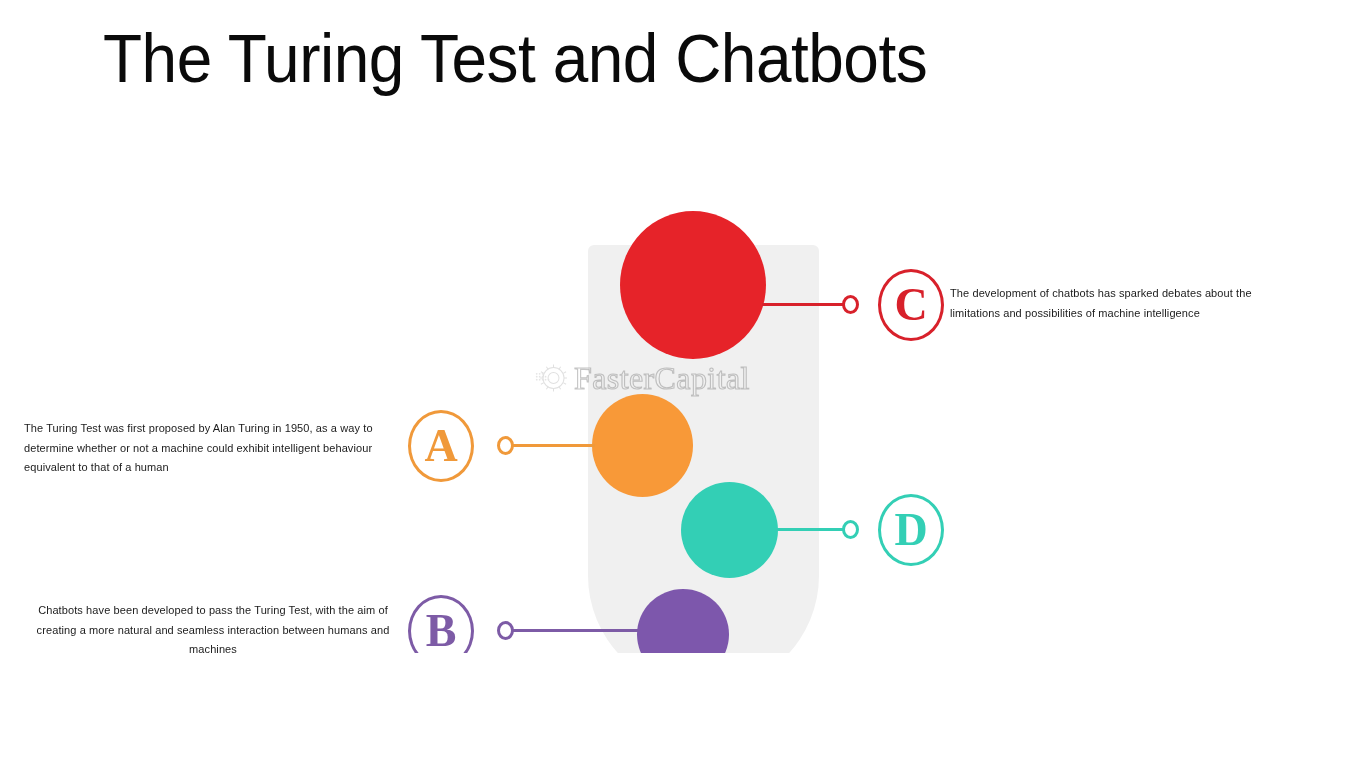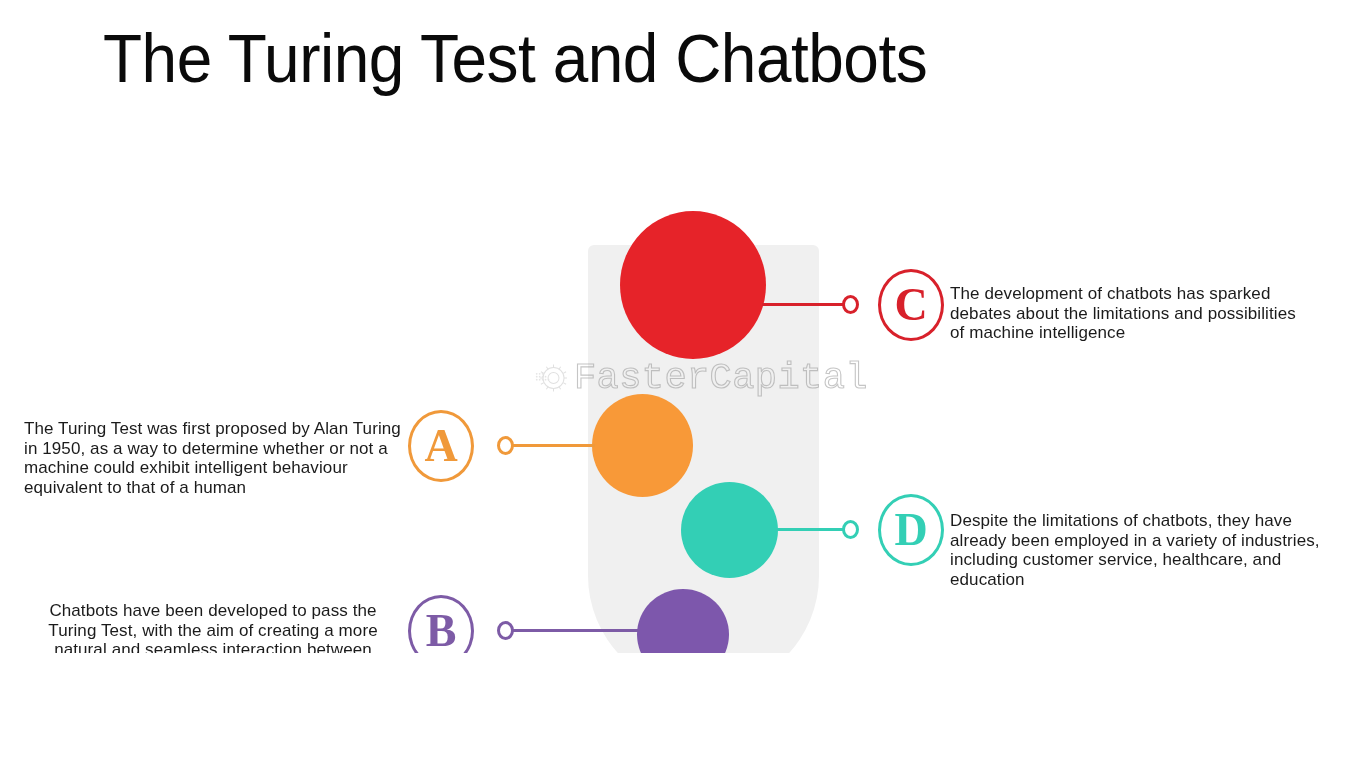--- a/index.html
+++ b/index.html
@@ -133,21 +133,21 @@
   #badge-b .letter { color: #7d5ba6; }
   #badge-c { left: 878px; top: 269px; border: 3px solid #d8212b; }
   #badge-c .letter { color: #d8212b; }
   #badge-d { left: 878px; top: 494px; border: 3px solid #33cfb5; }
   #badge-d .letter { color: #33cfb5; }
 
   
   .desc {
     position: absolute;
     font-family: "Liberation Sans", sans-serif;
-    font-size: 17px;
+    font-size: 11px;
     line-height: 19.5px;
     color: #1b1b1b;
     letter-spacing: 0.1px;
   }
   #desc-a { left: 24px;  top: 419px; width: 378px; text-align: left; }
   #desc-b { left: 24px;  top: 601px; width: 378px; text-align: center; }
   #desc-c { left: 950px; top: 284px; width: 352px; text-align: left; }
   #desc-d { left: 950px; top: 511px; width: 372px; text-align: left; }
 
   
@@ -161,22 +161,22 @@
     align-items: center;
     pointer-events: none;
   }
   #watermark-gear {
     width: 42px;
     height: 42px;
     flex: 0 0 42px;
     opacity: 0.30;
   }
   #watermark-text {
-    font-family: Liberation Mono, monospace;
-    font-size: 37px;
+    font-family: Liberation Serif, serif;
+    font-size: 32px;
     line-height: 33px;
     font-weight: 400;
     letter-spacing: 0.4px;
     margin-left: 2px;
     color: transparent;
     -webkit-text-stroke: 1.1px rgba(150,150,150,0.55);
     text-stroke: 1.1px rgba(150,150,150,0.55);
   }
 </style>
 </head>
@@ -245,15 +245,14 @@
   <div class="badge" id="badge-d">
     <span class="letter">D</span>
   </div>
 
   <div class="desc" id="desc-a">The Turing Test was first proposed by Alan Turing in 1950, as a way to determine whether or not a machine could exhibit intelligent behaviour equivalent to that of a human</div>
 
   <div class="desc" id="desc-b">Chatbots have been developed to pass the Turing Test, with the aim of creating a more natural and seamless interaction between humans and machines</div>
 
   <div class="desc" id="desc-c">The development of chatbots has sparked debates about the limitations and possibilities of machine intelligence</div>
 
-  <div class="desc" id="desc-d">Despite the limitations of chatbots, they have already been employed in a variety of industries, including customer service, healthcare, and education</div>
 
 </div>
 
 </body></html>

